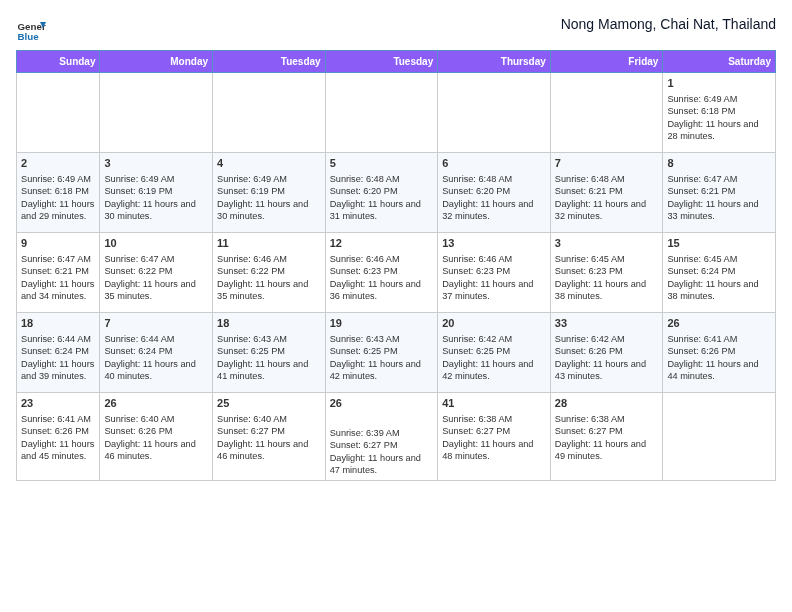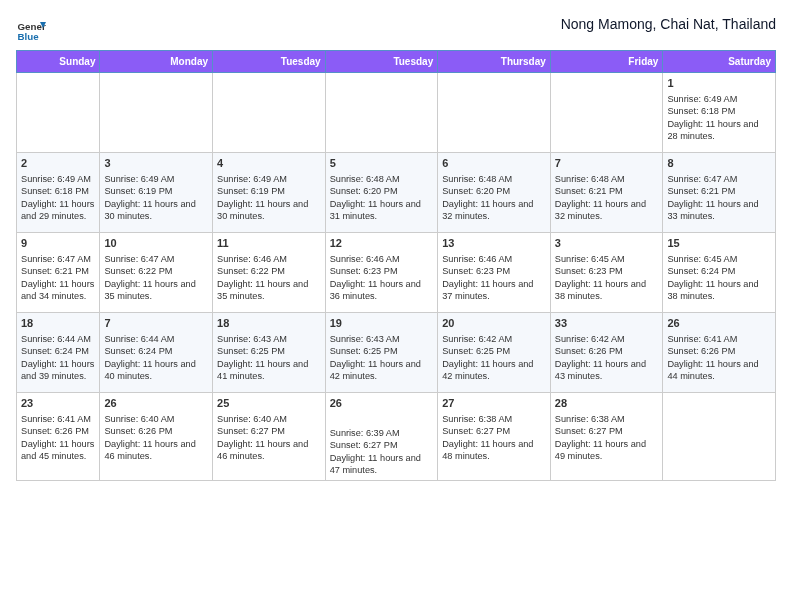--- a/index.html
+++ b/index.html
@@ -275,21 +275,21 @@
 Sunset: 6:27 PM
 Daylight: 11 hours and 46 minutes.</div>
         </td>
         <td>
           <div class="day-number">26</div>
           <div class="day-info" style="white-space: pre-wrap; margin-top: 16px;">Sunrise: 6:39 AM
 Sunset: 6:27 PM
 Daylight: 11 hours and 47 minutes.</div>
         </td>
         <td>
-          <div class="day-number">27</div>
+          <div class="day-number">41</div>
           <div class="day-info" style="white-space: pre-wrap;">Sunrise: 6:38 AM
 Sunset: 6:27 PM
 Daylight: 11 hours and 48 minutes.</div>
         </td>
         <td>
           <div class="day-number">28</div>
           <div class="day-info" style="white-space: pre-wrap;">Sunrise: 6:38 AM
 Sunset: 6:27 PM
 Daylight: 11 hours and 49 minutes.</div>
         </td>

